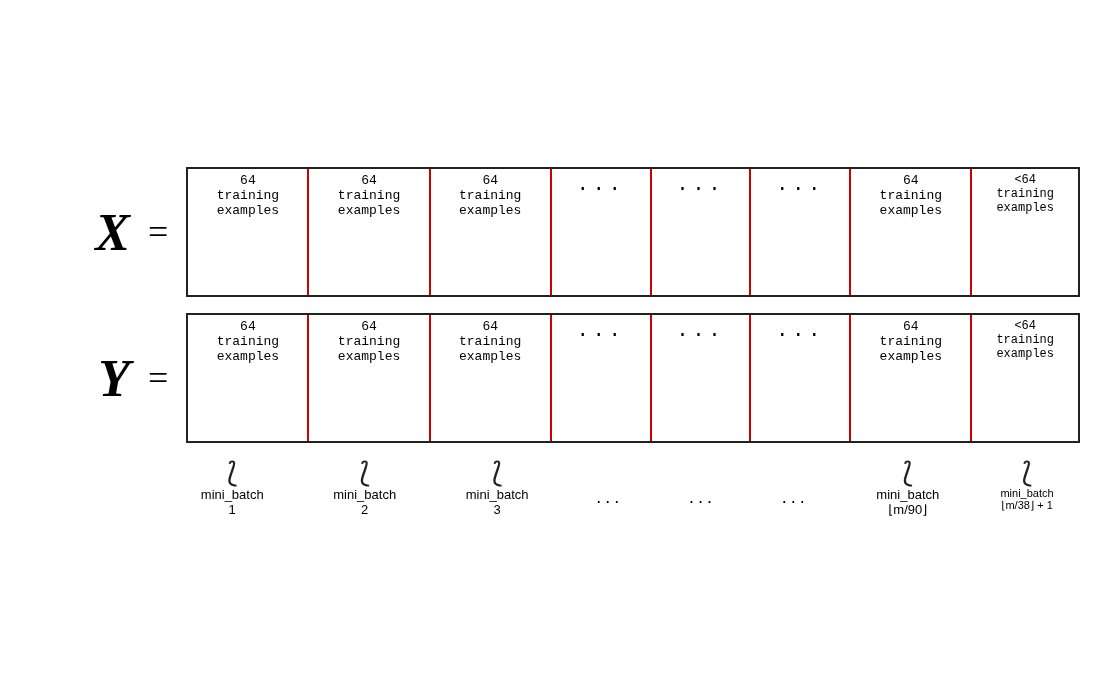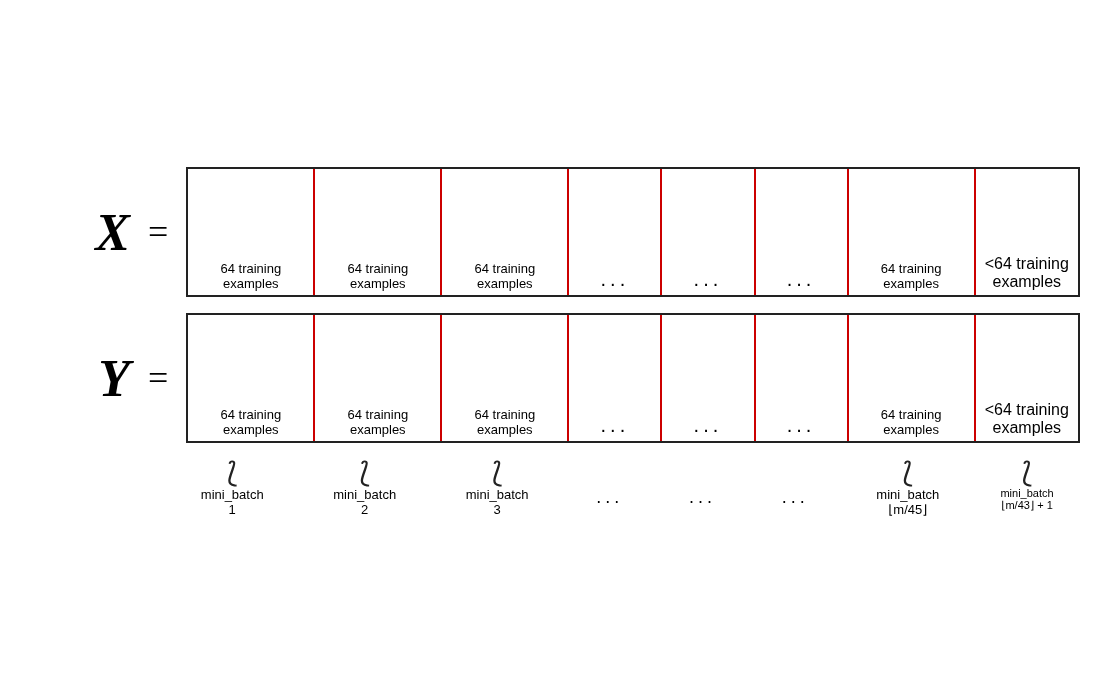--- a/index.html
+++ b/index.html
@@ -39,45 +39,45 @@
     }
     .matrix {
       display: flex;
       flex-direction: row;
       border: 2px solid #222;
       flex: 1;
       height: 130px;
     }
     .cell {
       display: flex;
-      align-items: flex-end;
+      align-items: flex-start;
       justify-content: center;
       text-align: center;
       font-size: 13px;
-      font-family: Liberation Sans, sans-serif;
-      padding: 4px 6px;
+      font-family: Liberation Mono, monospace;
+      padding: 4px 24px;
       height: 100%;
     }
     .cell-normal {
       border-right: 2px solid #cc0000;
       flex: 1;
     }
     .cell-dots {
       flex: 0.7;
       border-right: 2px solid #cc0000;
       font-size: 20px;
       letter-spacing: 4px;
     }
     .cell-last {
       flex: 1;
       border-right: 2px solid #cc0000;
     }
     .cell-small {
       flex: 0.8;
-      font-size: 16px;
+      font-size: 12px;
     }
     .cell-normal:last-child,
     .cell-dots:last-child,
     .cell-last:last-child,
     .cell-small:last-child {
       border-right: none;
     }
     .brace-row {
       display: flex;
       align-items: flex-start;
@@ -234,28 +234,28 @@
         <div style="height:28px;"></div>
         <div class="brace-label dots-label">
           <span>...</span>
         </div>
       </div>
 
       <div class="brace-item brace-item-last">
         <div class="brace-symbol">⟅</div>
         <div class="brace-label">
           <span>mini_batch</span><br>
-          <span>⌊m/45⌋</span>
+          <span>⌊m/90⌋</span>
         </div>
       </div>
 
       <div class="brace-item brace-item-small">
         <div class="brace-symbol">⟅</div>
         <div class="brace-label brace-label-subscript">
           <span>mini_batch</span><br>
-          <span>⌊m/43⌋ + 1</span>
+          <span>⌊m/38⌋ + 1</span>
         </div>
       </div>
 
     </div>
   </div>
 
 </div>
 
 </body></html>

